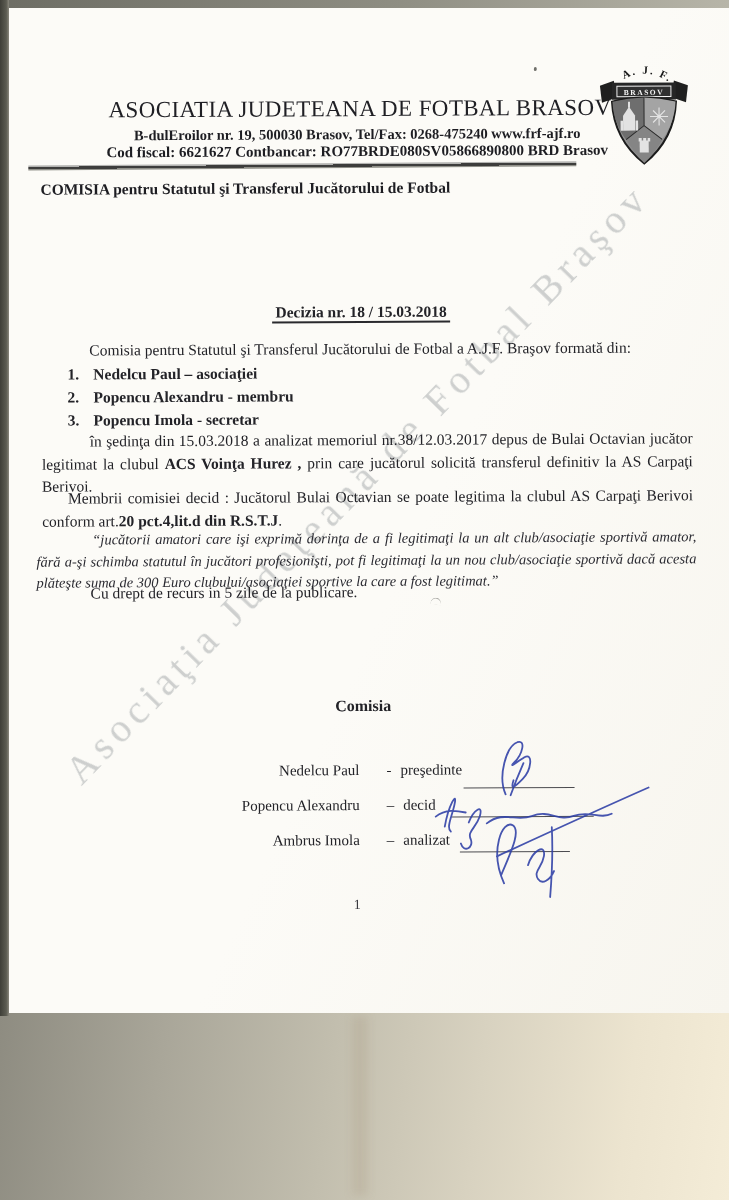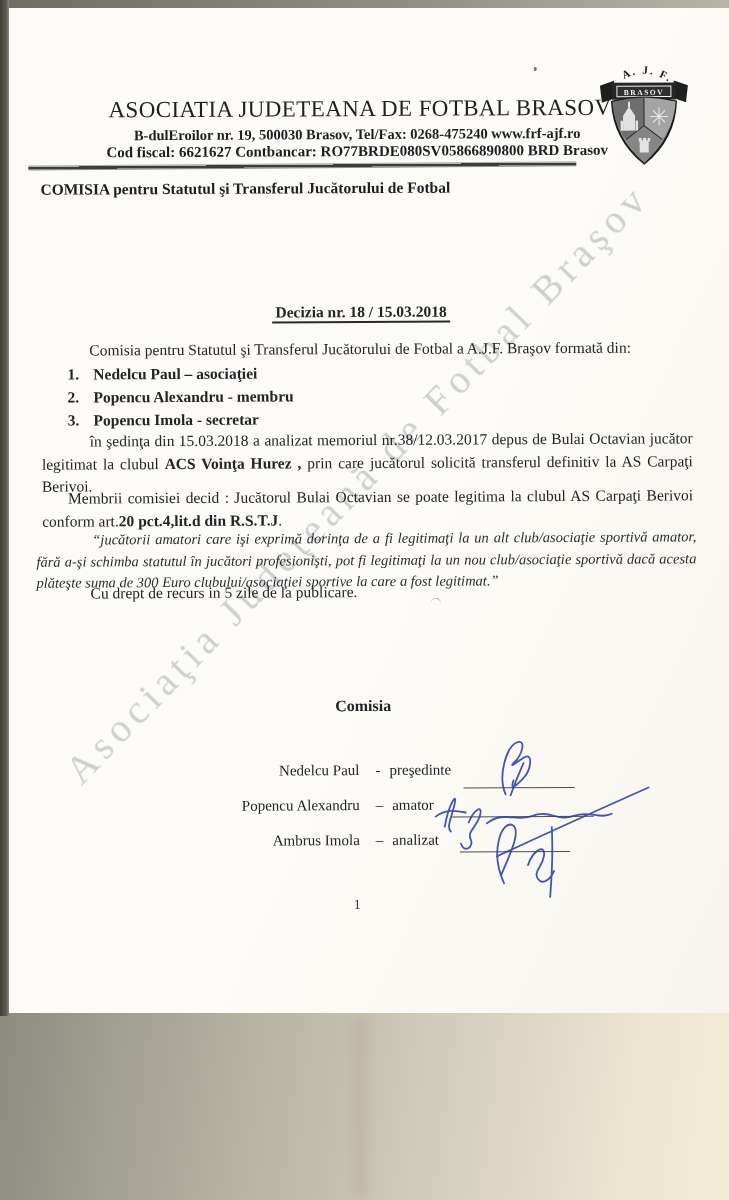--- a/index.html
+++ b/index.html
@@ -44,21 +44,21 @@
   .p2{top:478px;left:33px;width:651px;text-indent:26px;}
   .quote{top:520px;left:27px;width:660px;font-size:14.5px;line-height:21.5px;
          font-style:italic;text-align:justify;text-indent:56px;color:#2c2c33;}
   .recourse{top:575px;left:33px;width:650px;font-size:15.5px;text-indent:48px;}
   .curl{top:590px;left:421px;width:11px;height:6px;border-top:1.5px solid #8d8d89;
         border-radius:50% 50% 0 0/100% 100% 0 0;transform:rotate(10deg);opacity:.75;}
   .comisia{top:689px;left:0;width:706px;font-weight:bold;font-size:16px;}
   .sig-block{top:754px;left:0;width:720px;}
   .sig-row{position:relative;height:35px;font-size:15px;}
   .sig-name{position:absolute;left:149px;width:200px;text-align:right;}
-  .sig-role{position:absolute;left:365px;text-align:right;}
+  .sig-role{position:absolute;left:376px;text-align:right;}
   .sig-role .dash{display:inline-block;margin-right:9px;}
   .sig-line{position:absolute;border-bottom:1.2px solid #4c4c50;}
   .ink{position:absolute;left:400px;top:725px;z-index:2;}
   .pagenum{top:889px;left:0;width:692px;font-size:14px;color:#3a3a40;}
   .badge{position:absolute;left:590px;top:52px;z-index:1;}
 </style>
 </head>
 <body>
 
 <div class="scan">
@@ -149,21 +149,21 @@
         <div class="abs comisia center">Comisia</div>
 
         <div class="abs sig-block">
           <div class="sig-row">
             <span class="sig-name">Nedelcu Paul</span>
             <span class="sig-role"><span class="dash">-</span><span>preşedinte</span></span>
             <span class="sig-line" style="left:453px;top:26px;width:111px;"></span>
           </div>
           <div class="sig-row">
             <span class="sig-name">Popencu Alexandru</span>
-            <span class="sig-role"><span class="dash">–</span><span>amator</span></span>
+            <span class="sig-role"><span class="dash">–</span><span>decid</span></span>
             <span class="sig-line" style="left:441px;top:20px;width:142px;"></span>
           </div>
           <div class="sig-row">
             <span class="sig-name">Ambrus Imola</span>
             <span class="sig-role"><span class="dash">–</span><span>analizat</span></span>
             <span class="sig-line" style="left:449px;top:20px;width:110px;"></span>
           </div>
         </div>
 
         <svg class="ink" width="280" height="175" viewBox="0 0 280 175">

